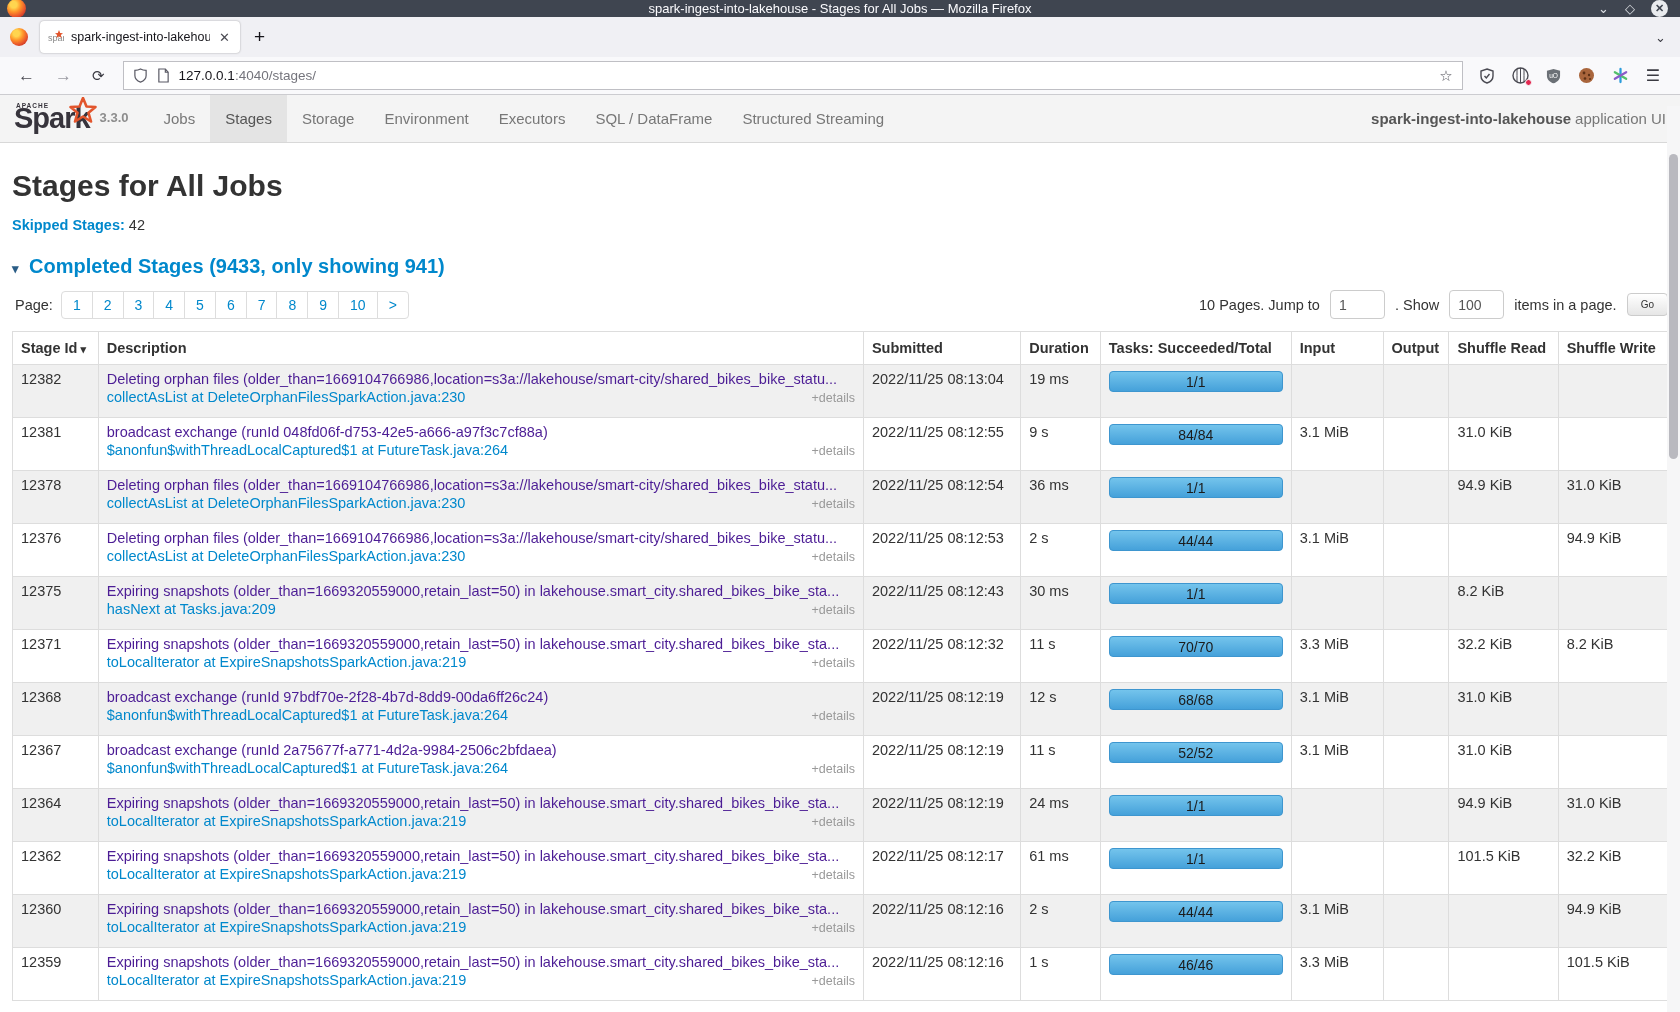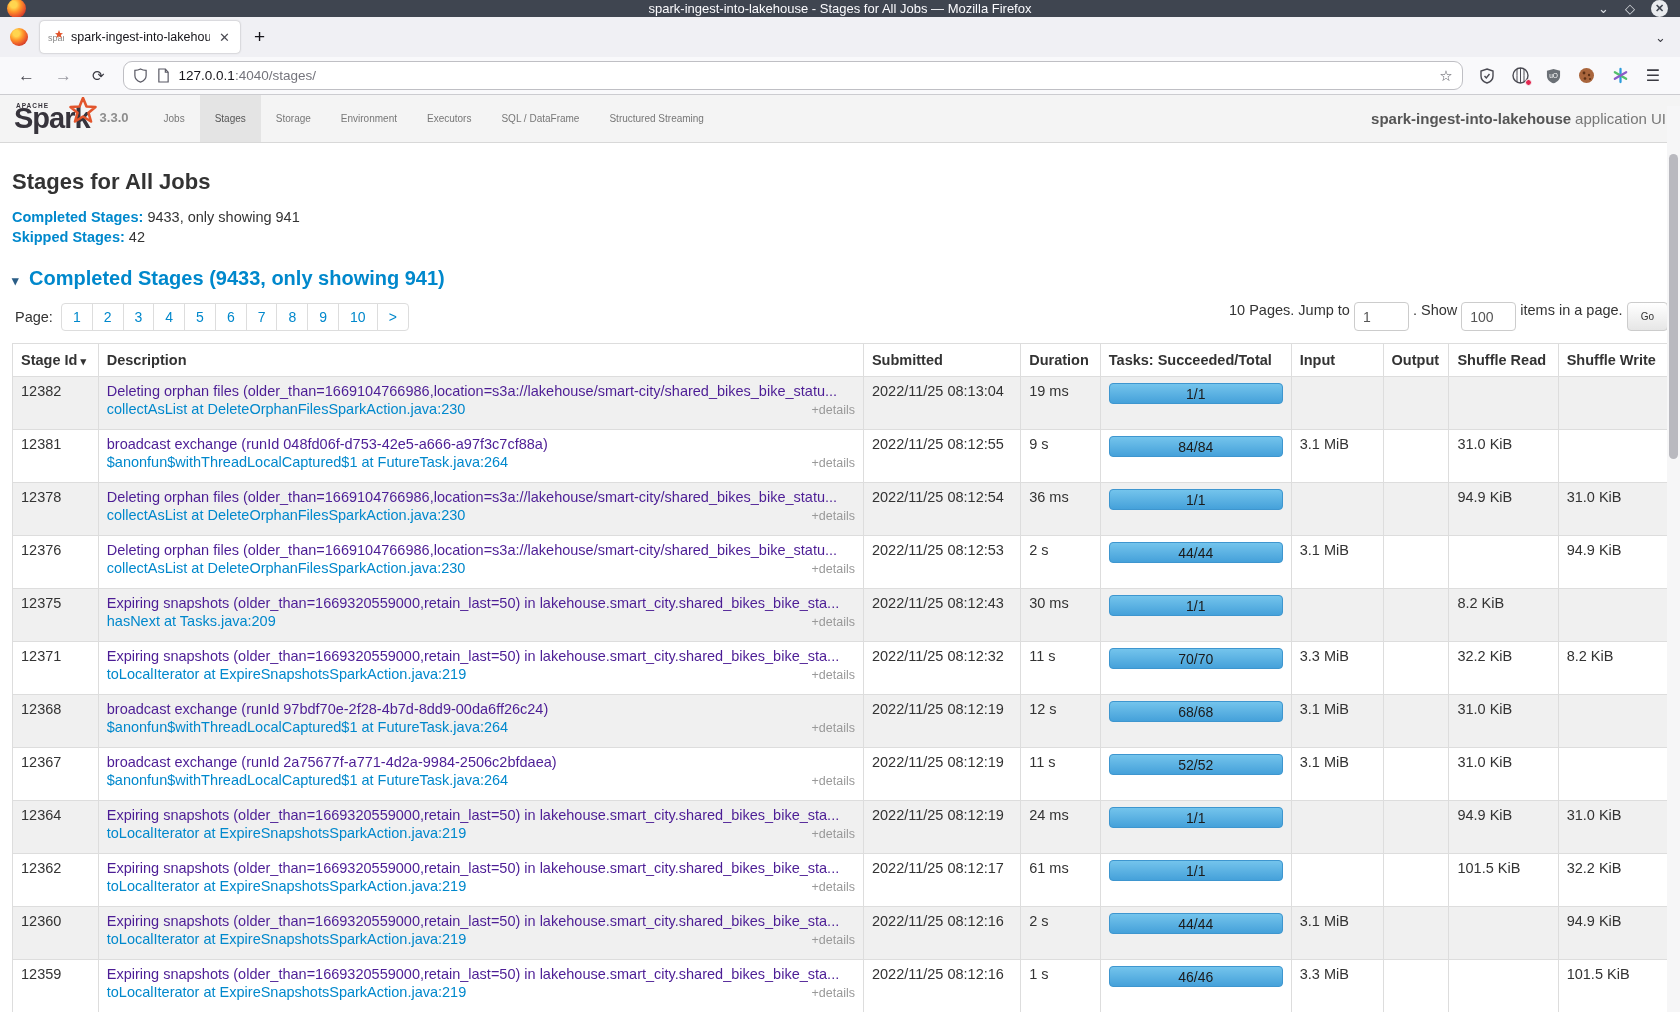--- a/index.html
+++ b/index.html
@@ -24,61 +24,61 @@
   .tab-favicon { width:16px; height:16px; flex:0 0 16px; }
   .tab-label { font-size:12.5px; color:#15141a; white-space:nowrap; overflow:hidden; flex:1; }
   .tab-close { color:#4a4a52; font-size:13px; padding:0 2px; }
   .newtab-btn { font-size:19px; color:#15141a; margin-left:14px; font-weight:300; }
   .tabbar-chevron { margin-left:auto; margin-right:14px; color:#3a3a42; font-size:13px; }
 
   .toolbar { height:38px; background:#f9f9fb; border-bottom:1px solid #ccccd0; display:flex; align-items:center; padding:0 8px; }
   .nav-arrow { font-size:17px; color:#4a4a52; padding:0 10px; }
   .nav-arrow.fwd { color:#9a9aa2; }
   .reload { font-size:15px; color:#3a3a42; padding:0 10px; }
-  .urlbar { flex:1; height:29px; margin:0 6px 0 8px; background:#fff; border:1px solid #bfbfc4; border-radius:9px;
+  .urlbar { flex:1; height:29px; margin:0 6px 0 8px; background:#fff; border:1px solid #bfbfc4; border-radius:0;
             display:flex; align-items:center; padding:0 9px; }
   .urlbar .u-icon { margin-right:9px; display:flex; }
   .url-text { font-size:13.5px; }
   .url-host { color:#15141a; }
   .url-rest { color:#74747c; }
   .url-star { margin-left:auto; font-size:15px; color:#55555d; }
   .ext-icons { display:flex; align-items:center; gap:17px; padding:0 12px 0 10px; }
   .ext-icons .icon { display:flex; position:relative; }
   .avatar-badge { position:absolute; right:-3px; bottom:-2px; width:7px; height:7px; background:#e22850; border-radius:50%; border:1px solid #f9f9fb; }
   .hamburger { font-size:16px; color:#3a3a42; }
 
   
   .spark-nav { height:48px; background:#f4f4f4; border-bottom:1px solid #d8d8d8; display:flex; align-items:stretch; }
   .spark-brand { display:flex; align-items:center; padding:4px 6px 4px 14px; position:relative; }
   .spark-word { font-size:29px; font-weight:bold; color:#37343c; letter-spacing:-1px; line-height:1; position:relative; }
   .spark-apache { position:absolute; top:7px; left:16px; font-size:6.5px; letter-spacing:1px; color:#37343c; font-weight:bold; }
   .spark-star { position:absolute; top:2px; left:68px; }
   .spark-ver { font-size:13px; font-weight:bold; color:#8d8d8d; margin:0 0 3px 10px; }
   .nav-items { display:flex; align-items:stretch; margin-left:14px; }
-  .nav-item { font-size:10px; color:#777; display:flex; align-items:center; padding:0 15px; cursor:pointer; }
+  .nav-item { font-size:15px; color:#777; display:flex; align-items:center; padding:0 15px; cursor:pointer; }
   .nav-item.active { background:#e4e4e4; color:#555; }
   .nav-appname { margin-left:auto; display:flex; align-items:center; padding-right:14px; font-size:15px; color:#777; }
   .nav-appname b { color:#555; margin-right:4px; }
 
   
   .content { padding:0 12px; }
-  h1.page-title { font-size:22px; font-weight:bold; color:#333; margin:26px 0 14px 0; letter-spacing:0; }
+  h1.page-title { font-size:30px; font-weight:bold; color:#333; margin:26px 0 14px 0; letter-spacing:0; }
   .summary-line { font-size:14.5px; color:#333; margin:4px 0; }
   .summary-line a { color:#0088cc; font-weight:bold; text-decoration:none; }
   .section-head { font-size:20px; font-weight:bold; color:#0088cc; margin:22px 0 12px 0; cursor:pointer; }
   .section-head .arrow { font-size:13px; margin-right:5px; color:#2a5d86; }
 
   .pagi-row { display:flex; align-items:center; margin:10px 0 12px 0; font-size:14.5px; color:#333; }
   .pagi-label { margin-right:8px; margin-left:3px; }
   .page-group { display:flex; }
   .page-btn { min-width:28px; padding:5px 11px; text-align:center; background:#fff; border:1px solid #ddd;
               margin-left:-1px; color:#0088cc; font-size:14px; cursor:pointer; }
   .page-btn:first-child { border-radius:4px 0 0 4px; margin-left:0; }
   .page-btn:last-child { border-radius:0 4px 4px 0; }
-  .pagi-right { margin-left:auto; display:flex; gap:4px; }
+  .pagi-right { margin-left:auto; display:flex; align-items:center; gap:10px; }
   .pagi-input { width:55px; height:29px; border:1px solid #ccc; border-radius:4px; padding:0 8px; font-size:14px; color:#555;
                 font-family:"Liberation Sans", sans-serif; }
   .go-btn { padding:5px 13px; font-size:10px; color:#333; border:1px solid #ccc; border-radius:4px;
             background:linear-gradient(#ffffff,#e6e6e6); cursor:pointer; }
 
   
   table.stages { width:100%; border-collapse:collapse; margin-top:4px; }
   table.stages th, table.stages td { border:1px solid #ddd; font-size:14.5px; color:#333; vertical-align:top; text-align:left; }
   table.stages th { padding:8px; font-weight:bold; }
   table.stages td { padding:6px 8px; height:53px; }
@@ -207,24 +207,20 @@
     </div>
   <div class="nav-appname">
     <b>spark-ingest-into-lakehouse</b>
     <span>application UI</span>
   </div>
 </div>
 
 <div class="content">
   <h1 class="page-title">Stages for All Jobs</h1>
 
-  <div class="summary-line">
-    <a href="#">Completed Stages:</a>
-    <span>9433, only showing 941</span>
-  </div>
   <div class="summary-line">
     <a href="#">Skipped Stages:</a>
     <span>42</span>
   </div>
 
   <div class="section-head">
     <span class="arrow">▾</span>
     <span>Completed Stages (9433, only showing 941)</span>
   </div>
 

